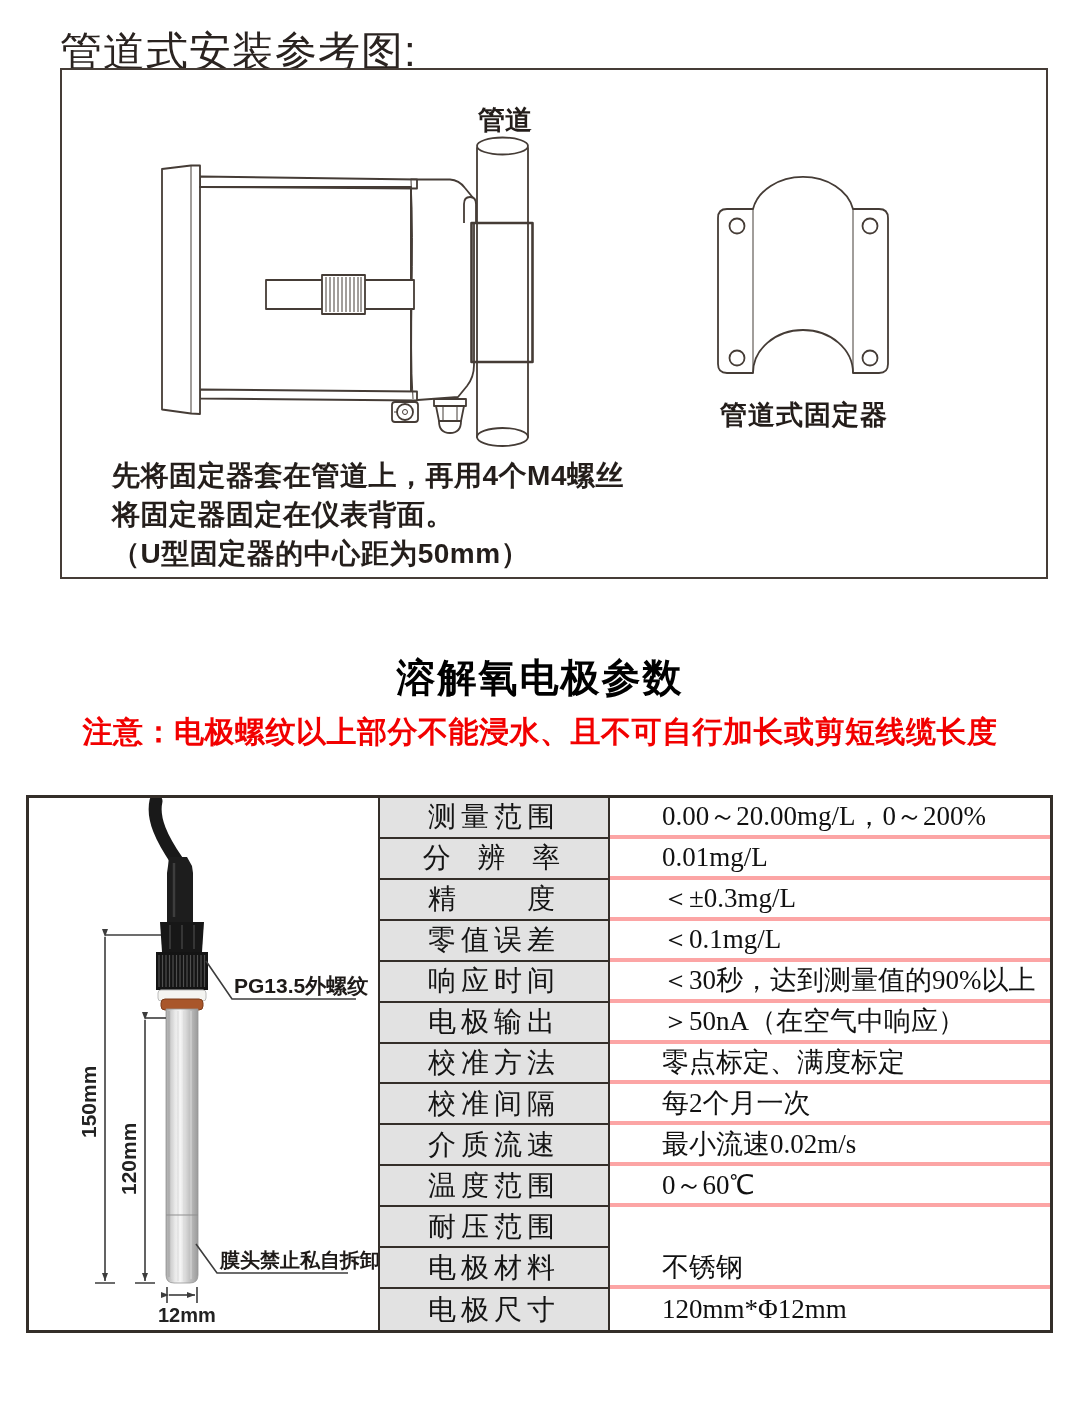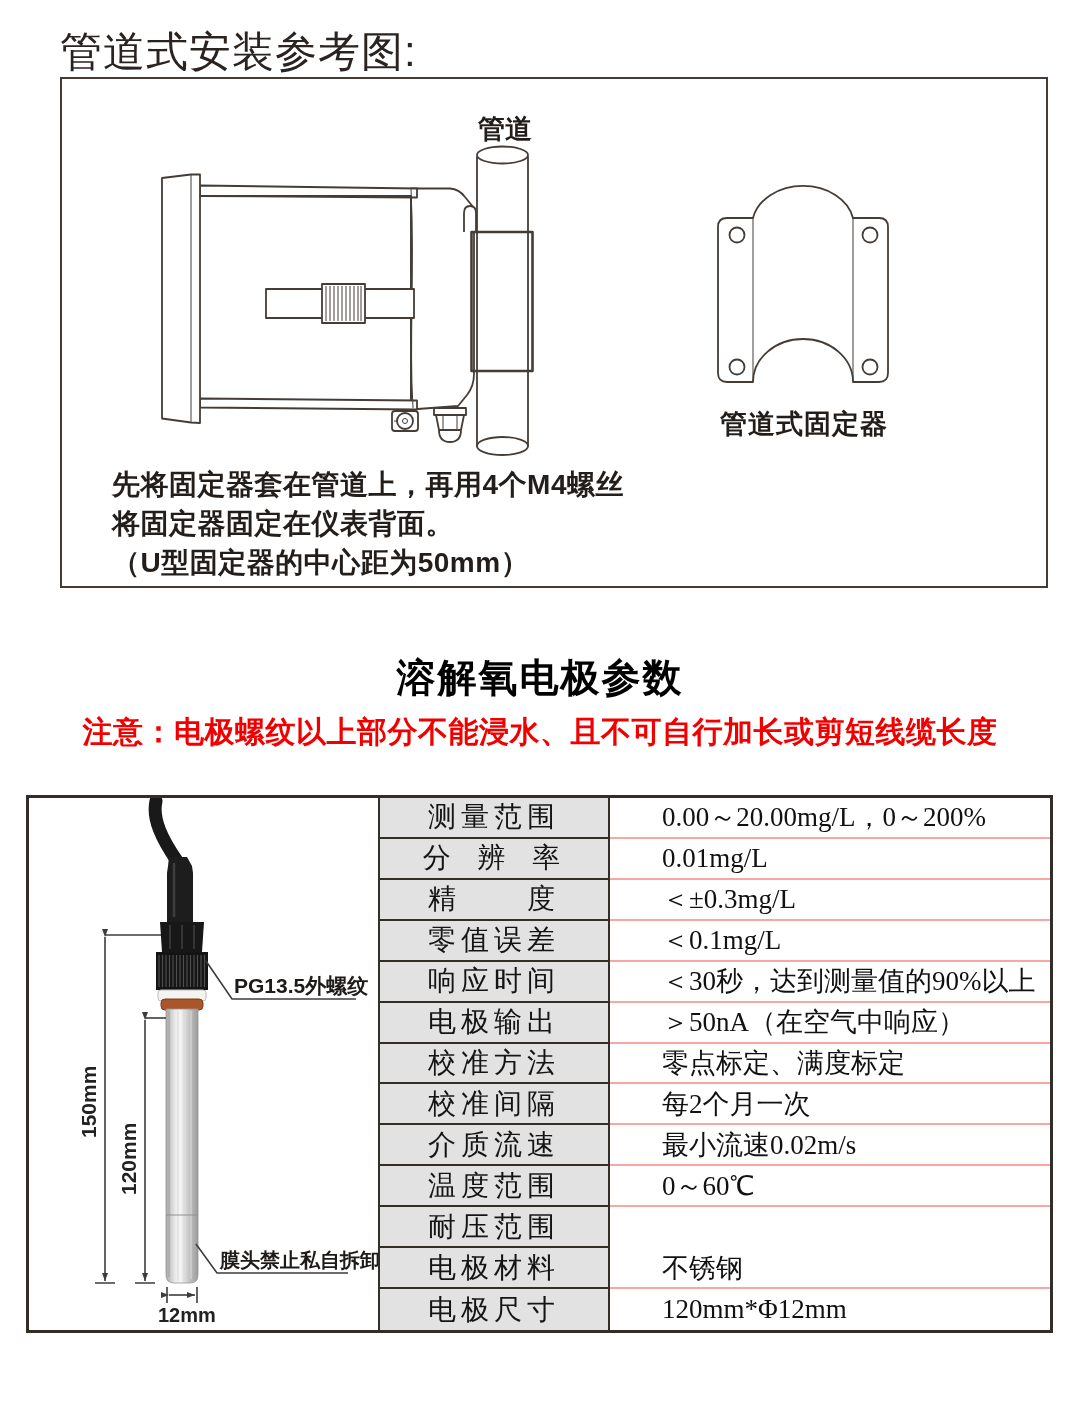--- a/index.html
+++ b/index.html
@@ -14,21 +14,21 @@
     font-family:"Liberation Sans",sans-serif;color:var(--ink);
     overflow:hidden;
   }
   .abs{position:absolute;}
 
   
   .page-title{
     left:60px;top:24px;font-size:42px;font-weight:500;letter-spacing:1px;color:#2a2320;
   }
   .diagram-box{
-    left:60px;top:77px;width:988px;height:511px;
+    left:60px;top:68px;width:988px;height:511px;
     border:2px solid var(--line);box-sizing:border-box;background:#fff;
   }
   .pipe-label{left:476px;top:109px;font-size:27px;font-weight:700;}
   .fixer-caption{left:718px;top:404px;font-size:27px;font-weight:700;letter-spacing:1px;}
   .instructions{
     left:110px;top:463px;font-size:28px;font-weight:600;line-height:39px;color:#241e1b;
     letter-spacing:0.5px;
   }
 
   
@@ -48,21 +48,21 @@
   }
   .img-cell{width:349px;border-right:2px solid #342e29;position:relative;background:#fff;}
   .rows{flex:1;display:flex;flex-direction:column;}
   .t-row{flex:1;display:flex;}
   .t-label{
     width:228px;background:var(--label-bg);border-right:2px solid #342e29;
     border-bottom:2px solid #342e29;display:flex;align-items:center;justify-content:center;
     font-family:Liberation Mono, monospace;font-size:28px;letter-spacing:5px;color:#141414;
   }
   .t-value{
-    flex:1;border-bottom:2px solid #fca5a5;display:flex;align-items:center;
+    flex:1;border-bottom:4px solid #fca5a5;display:flex;align-items:center;
     padding-left:52px;font-family:"Liberation Serif",serif;font-size:27px;color:#111;
     white-space:nowrap;
   }
   .t-row:last-child .t-label,.t-row:last-child .t-value{border-bottom:none;}
 
   
   .ln{stroke:var(--line);fill:none;stroke-width:1.8;stroke-linejoin:round;stroke-linecap:round;}
   .lnw{stroke:var(--line);fill:#ffffff;stroke-width:1.8;stroke-linejoin:round;}
   .lnt{stroke:var(--line);fill:none;stroke-width:2.6;stroke-linejoin:round;}
   .thin{stroke:var(--line);fill:none;stroke-width:1;}

